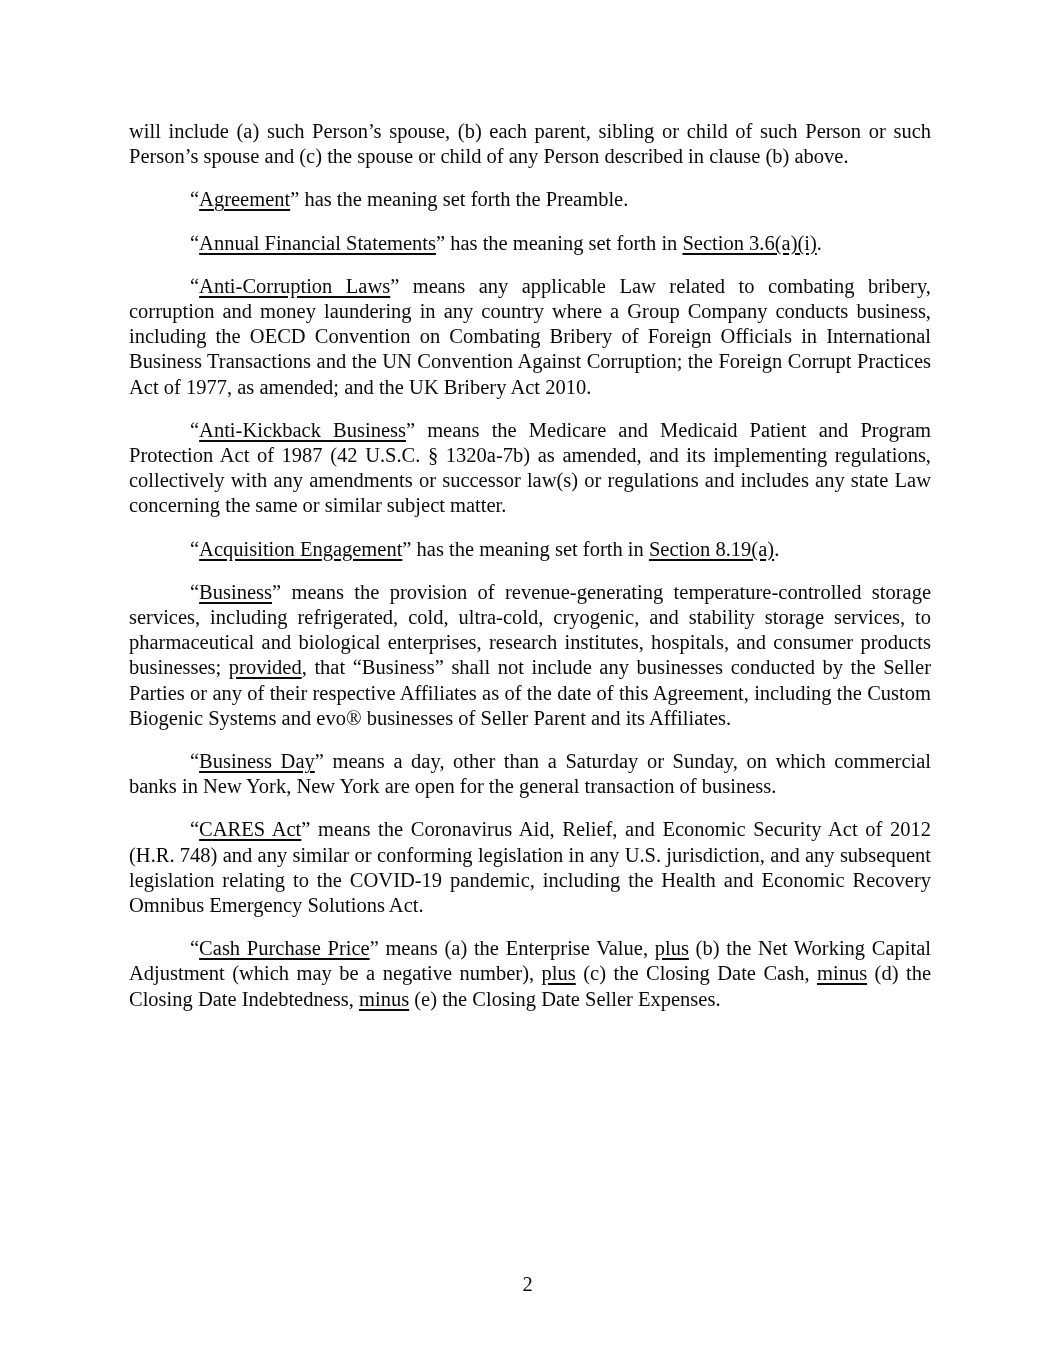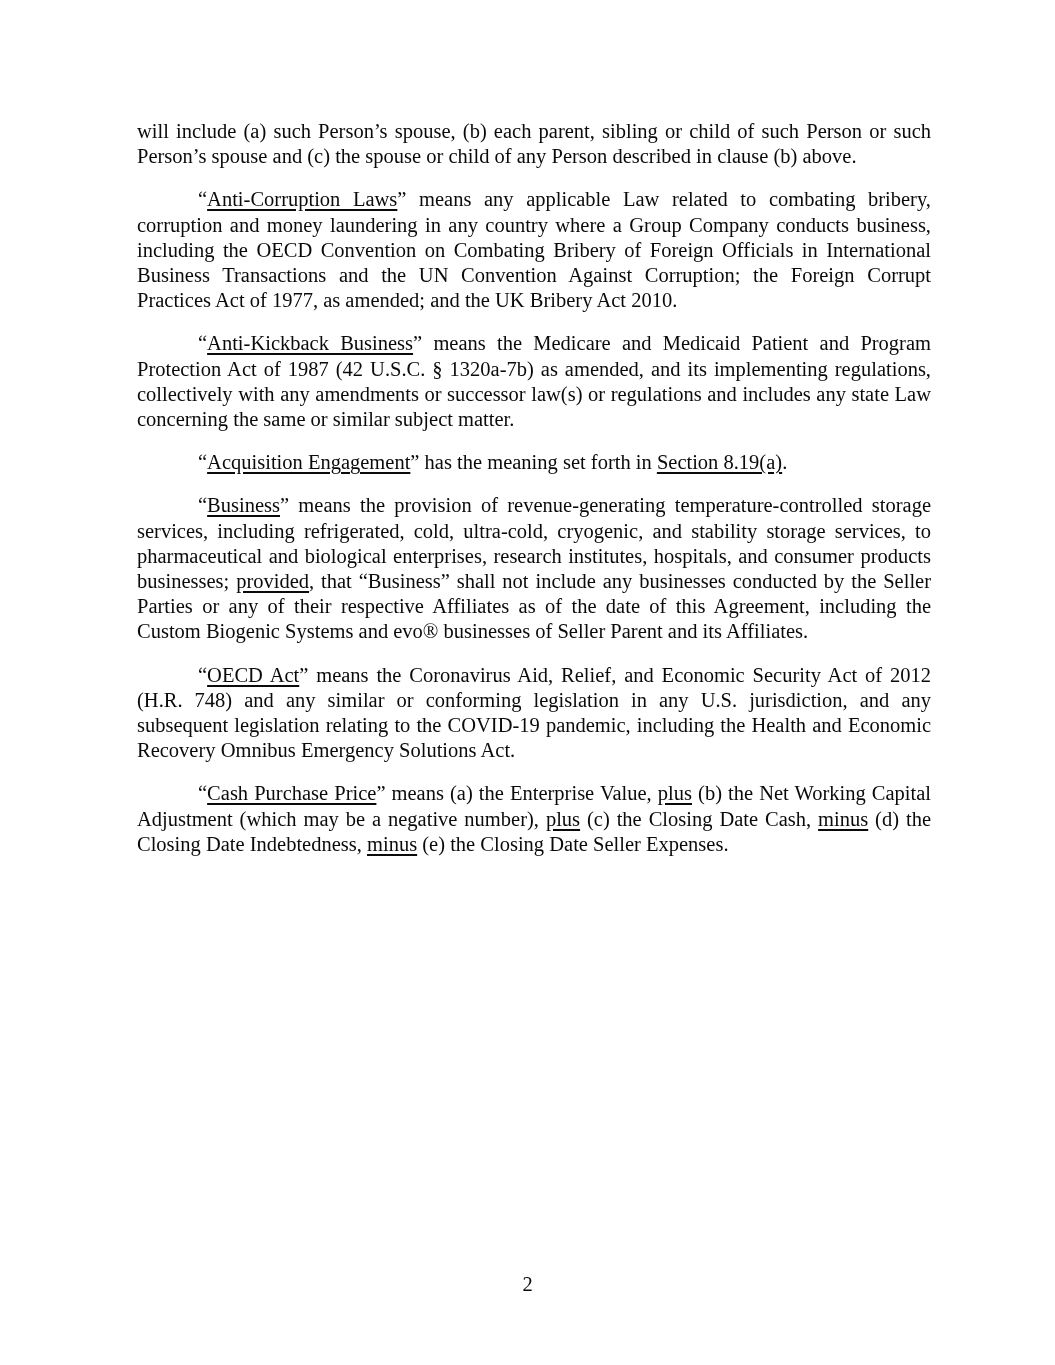--- a/index.html
+++ b/index.html
@@ -20,21 +20,21 @@
   .doc-body {
     position: absolute;
     left: 125px;
     top: 119px;
     width: 806px;
     font-size: 20.5px;
     line-height: 25.2px;
     text-align: justify;
   }
   p.para {
-    margin: 0 0 18px 12px;
+    margin: 0 0 18px 4px;
     padding: 0;
   }
   p.para.indent {
     text-indent: 61px;
   }
   .u {
     text-decoration: underline;
     text-underline-offset: 3px;
   }
   .page-footer {
@@ -46,21 +46,24 @@
     font-size: 20.5px;
     line-height: 25px;
   }
 </style>
 </head>
 <body>
 
 <div class="page">
   <div class="doc-body">
       <p class="para"><span>will include (a) such Person’s spouse, (b) each parent, sibling or child of such Person or such Person’s spouse and (c) the spouse or child of any Person described in clause (b) above.</span></p>
+      <p class="para indent"><span>“</span><span class="u">Agreement</span><span>” has the meaning set forth the Preamble.</span></p>
+      <p class="para indent"><span>“</span><span class="u">Annual Financial Statements</span><span>” has the meaning set forth in </span><span class="u">Section 3.6(a)(i)</span><span>.</span></p>
       <p class="para indent"><span>“</span><span class="u">Anti-Corruption Laws</span><span>” means any applicable Law related to combating bribery, corruption and money laundering in any country where a Group Company conducts business, including the OECD Convention on Combating Bribery of Foreign Officials in International Business Transactions and the UN Convention Against Corruption; the Foreign Corrupt Practices Act of 1977, as amended; and the UK Bribery Act 2010.</span></p>
       <p class="para indent"><span>“</span><span class="u">Anti-Kickback Business</span><span>” means the Medicare and Medicaid Patient and Program Protection Act of 1987 (42 U.S.C. § 1320a-7b) as amended, and its implementing regulations, collectively with any amendments or successor law(s) or regulations and includes any state Law concerning the same or similar subject matter.</span></p>
       <p class="para indent"><span>“</span><span class="u">Acquisition Engagement</span><span>” has the meaning set forth in </span><span class="u">Section 8.19(a)</span><span>.</span></p>
       <p class="para indent"><span>“</span><span class="u">Business</span><span>” means the provision of revenue-generating temperature-controlled storage services, including refrigerated, cold, ultra-cold, cryogenic, and stability storage services, to pharmaceutical and biological enterprises, research institutes, hospitals, and consumer products businesses; </span><span class="u">provided</span><span>, that “Business” shall not include any businesses conducted by the Seller Parties or any of their respective Affiliates as of the date of this Agreement, including the Custom Biogenic Systems and evo® businesses of Seller Parent and its Affiliates.</span></p>
-      <p class="para indent"><span>“</span><span class="u">OECD Act</span><span>” means the Coronavirus Aid, Relief, and Economic Security Act of 2012 (H.R. 748) and any similar or conforming legislation in any U.S. jurisdiction, and any subsequent legislation relating to the COVID-19 pandemic, including the Health and Economic Recovery Omnibus Emergency Solutions Act.</span></p>
+      <p class="para indent"><span>“</span><span class="u">Business Day</span><span>” means a day, other than a Saturday or Sunday, on which commercial banks in New York, New York are open for the general transaction of business.</span></p>
+      <p class="para indent"><span>“</span><span class="u">CARES Act</span><span>” means the Coronavirus Aid, Relief, and Economic Security Act of 2012 (H.R. 748) and any similar or conforming legislation in any U.S. jurisdiction, and any subsequent legislation relating to the COVID-19 pandemic, including the Health and Economic Recovery Omnibus Emergency Solutions Act.</span></p>
       <p class="para indent"><span>“</span><span class="u">Cash Purchase Price</span><span>” means (a) the Enterprise Value, </span><span class="u">plus</span><span> (b) the Net Working Capital Adjustment (which may be a negative number), </span><span class="u">plus</span><span> (c) the Closing Date Cash, </span><span class="u">minus</span><span> (d) the Closing Date Indebtedness, </span><span class="u">minus</span><span> (e) the Closing Date Seller Expenses.</span></p>
     </div>
   <div class="page-footer">2</div>
 </div>
 
 </body></html>

